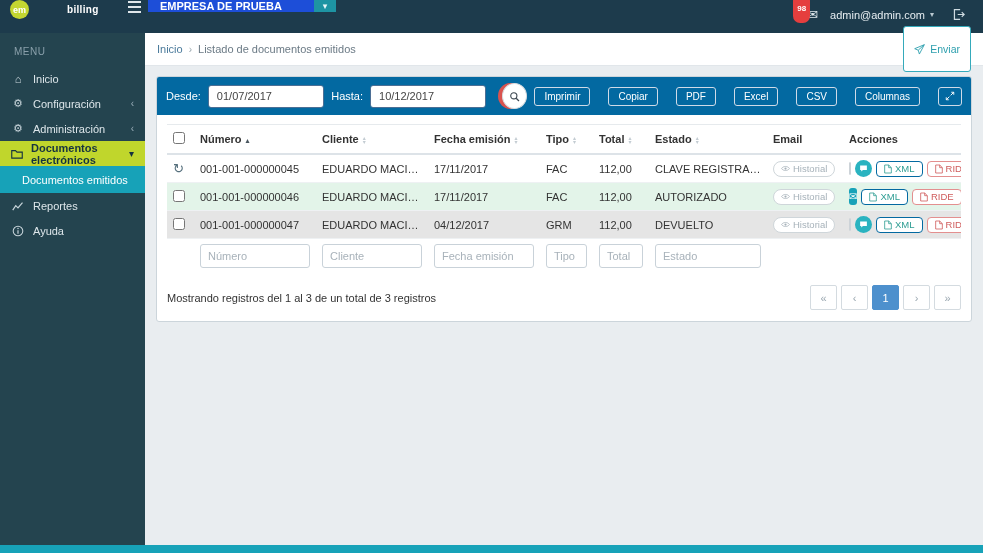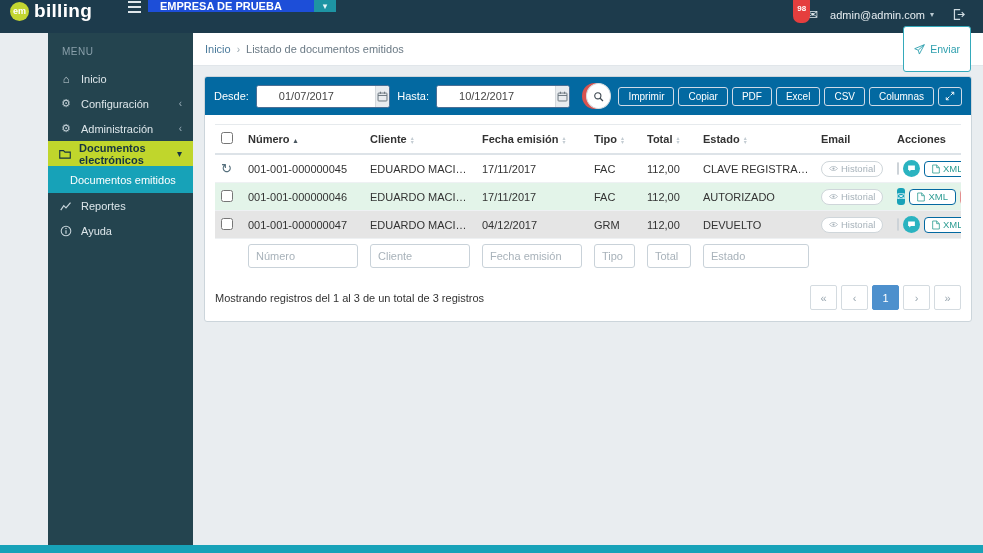--- a/index.html
+++ b/index.html
@@ -8,37 +8,37 @@
     font-family: "Liberation Sans", "DejaVu Sans", sans-serif;
     font-size: 11px; color:#333; background:#17a2b8;
   }
   .app { width:983px; height:553px; display:flex; flex-direction:column; overflow:hidden; background:#e9edf0; }
 
   
   .topbar { height:33px; background:#1d3b4c; display:flex; align-items:flex-start; flex:0 0 33px; }
   .brand { width:120px; display:flex; align-items:center; gap:5px; padding-left:10px; }
   .logo-bulb { width:19px; height:19px; border-radius:50%; background:#c3d631; color:#fff; font-size:9px;
                font-weight:bold; display:flex; align-items:center; justify-content:center; font-style:normal; }
-  .logo-text { color:#fff; font-weight:bold; font-size:19px; letter-spacing:.3px; }
+  .logo-text { color:#fff; font-weight:bold; font-size:10px; letter-spacing:.3px;margin-left:33px; }
   .hamburger { width:28px; background:transparent; border:none; display:flex; flex-direction:column;
                justify-content:center; align-items:center; gap:3px; cursor:pointer; }
   .hamburger i { width:13px; height:2px; background:#dfe6ea; display:block; }
   .company-select { width:188px; background:#1d4ed8; display:flex; align-items:stretch; cursor:pointer; }
   .company-label { flex:1; color:#fff; font-size:11px; font-weight:bold; display:flex; align-items:center; padding-left:12px; }
   .company-caret { width:22px; background:#1e94a3; color:#e8f6f8; font-size:9px; display:flex; align-items:center; justify-content:center; }
   .top-right { margin-left:auto; display:flex; align-items:center; gap:12px; padding-right:12px; }
   .notif { position:relative; color:#dfe8ec; font-size:13px; display:flex; align-items:center; cursor:pointer; }
   .badge { background:#e53e3e; color:#fff; font-size:8px; font-weight:bold; padding:10px 4px; border-radius:7px;
            position:relative; top:-6px; margin-right:-3px; }
   .user-menu { display:flex; align-items:center; gap:5px; color:#e6edf1; font-size:11px; cursor:pointer; }
   .user-caret { font-size:8px; color:#b9c8d0; }
   .exit-btn { background:none; border:none; color:#cfdbe1; cursor:pointer; display:flex; align-items:center; }
 
   
-  .body { flex:1; display:flex; min-height:0;margin-left:48px; }
+  .body { flex:1; display:flex; min-height:0; }
   .sidebar { width:145px; background:#24444f; flex:0 0 145px; }
   .menu-label { padding:13px 14px 9px; font-size:10px; color:#8aa0ab; letter-spacing:.5px; }
   .nav-item { height:25px; display:flex; align-items:center; gap:8px; padding:0 11px; font-size:11px;
               color:#dde6ea; cursor:pointer; }
   .nicon { width:14px; text-align:center; color:#c7d4da; font-size:11px; display:inline-flex; justify-content:center; }
   .chev { margin-left:auto; color:#9cb0ba; font-size:10px; }
   .nav-item.active { background:#c0d62c; color:#16333f; font-weight:bold; }
   .nav-item.active .nicon, .nav-item.active .chev { color:#16333f; }
   .nav-sub { height:27px; background:#17a2b8; color:#fff; display:flex; align-items:center; gap:7px;
              padding-left:22px; font-size:11px; cursor:pointer; }
@@ -52,27 +52,27 @@
   .send-btn { margin-left:auto; background:#fff; border:1px solid #35aabb; color:#2d9fae; border-radius:3px;
               font-size:10.5px; padding:16px 10px; display:flex; align-items:center; gap:5px; cursor:pointer; }
 
   .content { padding:10px 11px; }
   .panel { background:#fff; border:1px solid #ccd5db; border-radius:3px; }
 
   
   .panel-head { background:#0369a1; border-radius:2px 2px 0 0; display:flex; align-items:center; gap:7px; padding:6px 9px; }
   .ph-label { color:#fff; font-size:11px; }
   .input-group { display:flex; height:23px; border-radius:3px; overflow:hidden; border:1px solid #4c6f95; background:#fff; }
-  .input-group input { border:none; outline:none; width:118px; padding:0 22px; font-size:11px; color:#444; }
+  .input-group input { border:none; outline:none; width:118px; padding:0 8px; font-size:11px; color:#444; }
   .ig-addon { width:27px; background:#e9ecef; border-left:1px solid #d5d9dd; color:#5f6b74; display:flex;
               align-items:center; justify-content:center; cursor:pointer; }
   .search-circle { width:26px; height:26px; border-radius:50%; background:#fff; border:1px solid #d9dde0;
                    margin-left:9px; display:flex; align-items:center; justify-content:center; color:#3c4750;
                    cursor:pointer; box-shadow:-4px 0 0 0 #d9534f; }
-  .ph-buttons { margin-left:auto; display:flex; gap:4px; }
+  .ph-buttons { margin-left:auto; display:flex; gap:18px; }
   .ph-btn { border:1px solid #cfdbe8; background:transparent; color:#fff; font-size:10px; padding:3px 9px;
             border-radius:3px; cursor:pointer; }
   .ph-btn.icon-only { padding:3px 6px; display:flex; align-items:center; }
 
   
   .panel-body { padding:9px 10px 11px; }
   .tbl-controls { display:flex; align-items:center; font-size:11px; color:#333; margin-bottom:9px; }
   .page-size { height:21px; font-size:11px; margin:0 6px; border:1px solid #b9c6d0; border-radius:2px; }
   .buscar { margin-left:auto; display:flex; align-items:center; gap:6px; }
   .buscar input { width:95px; height:21px; border:1px solid #b9c6d0; border-radius:2px; padding:0 6px; font-size:11px; }

